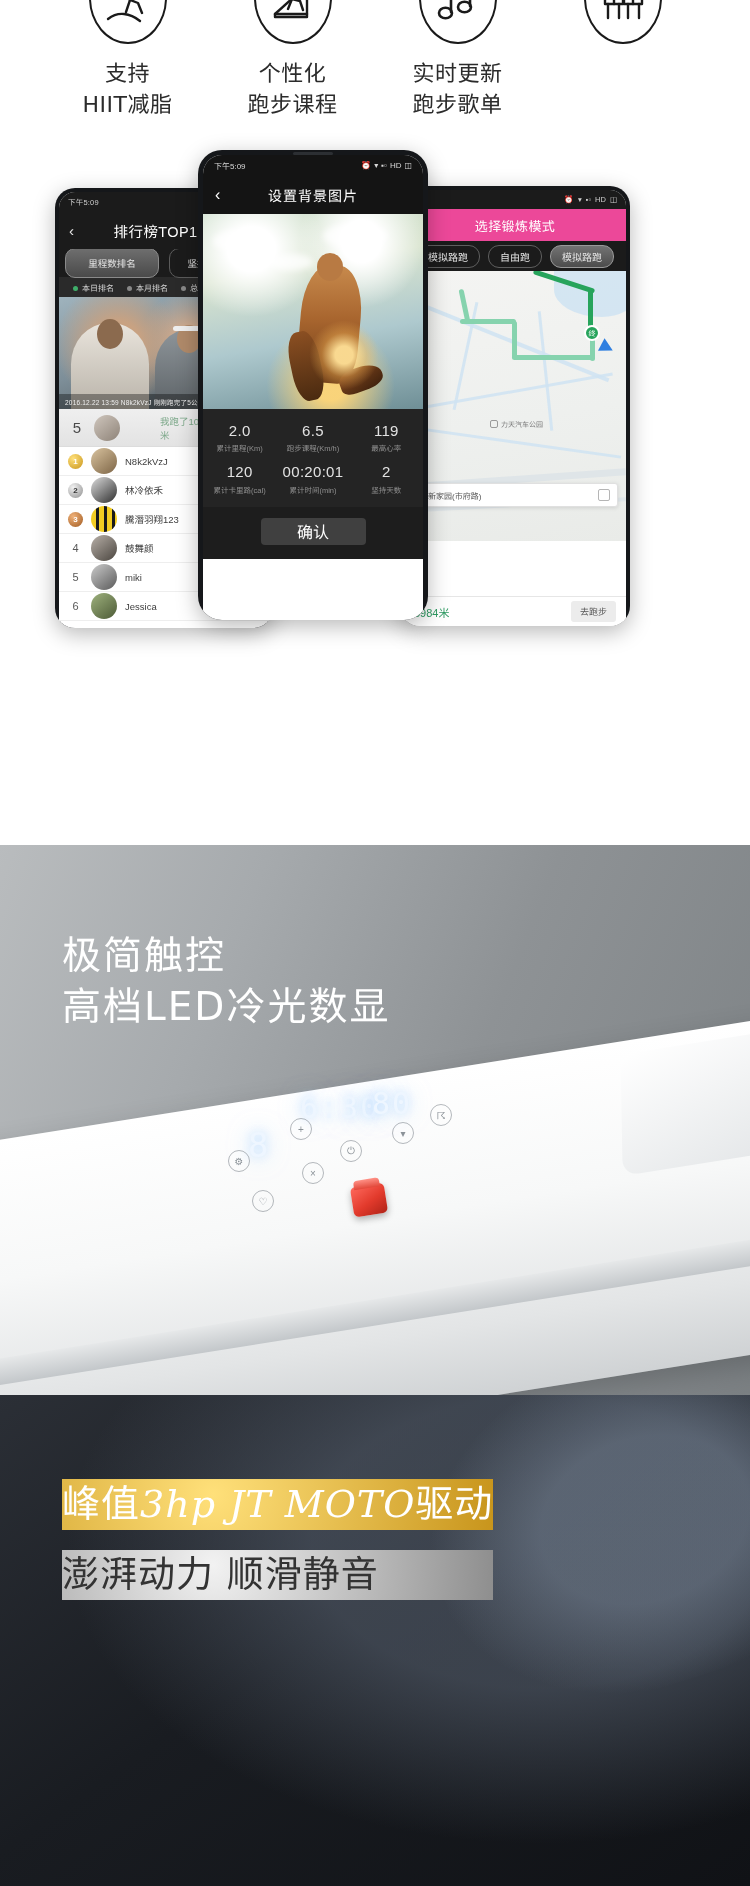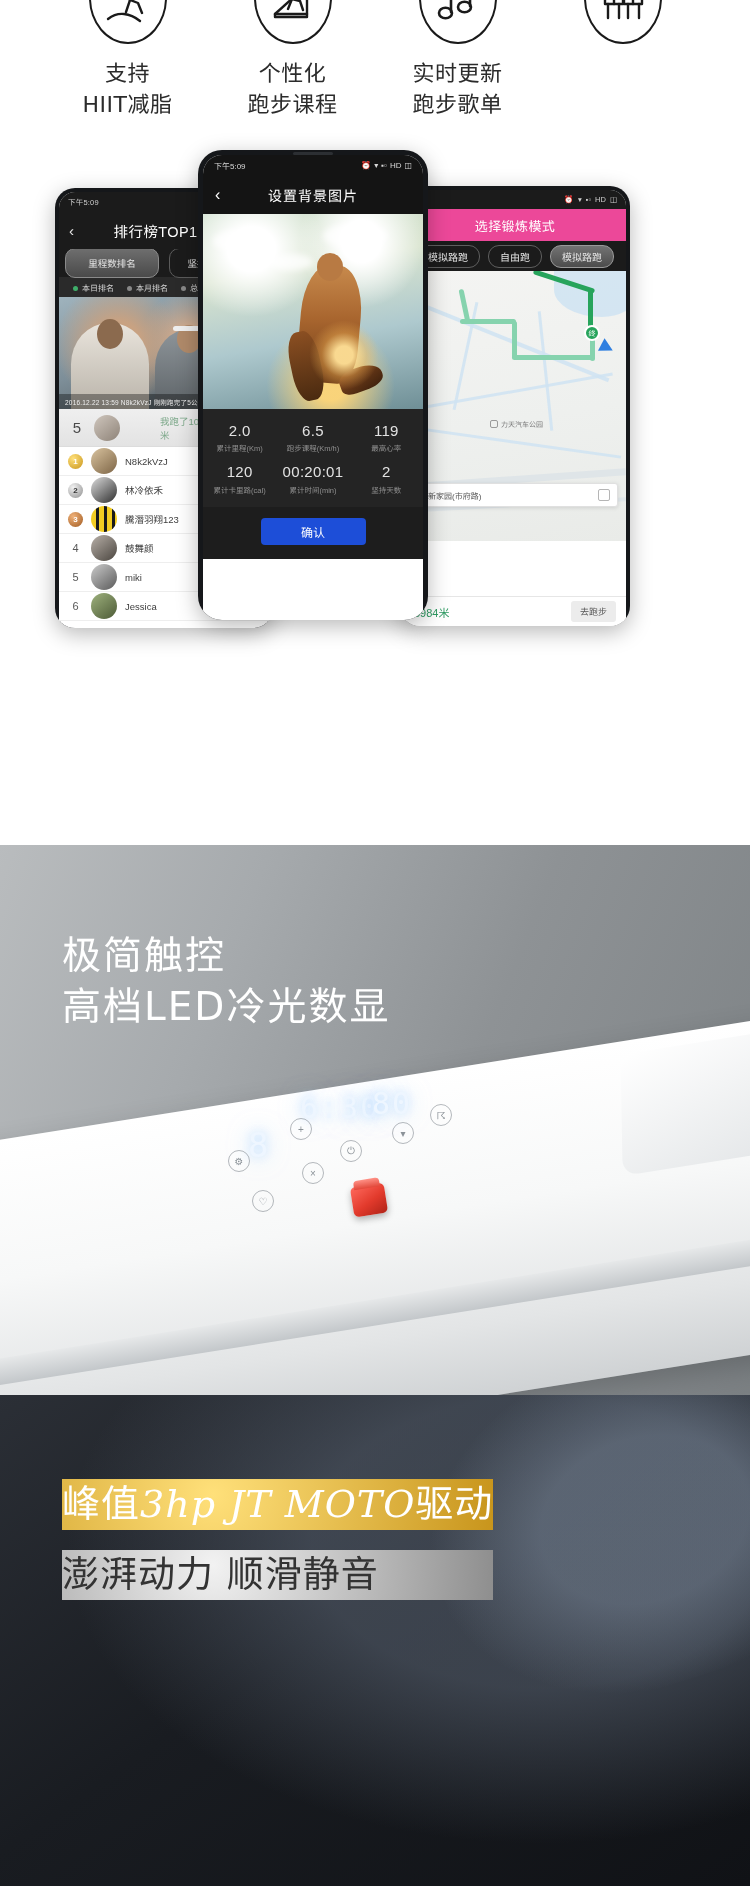--- a/index.html
+++ b/index.html
@@ -200,22 +200,22 @@
     position:absolute; left:48%; bottom:10%; width:70px; height:70px;
     background:radial-gradient(circle,rgba(255,224,150,.95) 0 18%,rgba(255,190,90,.35) 45%,rgba(255,190,90,0) 70%);
   }
   .cn-stats { background:#242424; padding:8px 0 7px; }
   .cn-stat-row { display:flex; }
   .cn-stat { flex:1; text-align:center; padding:5px 0; }
   .cn-stat .val { color:#e2e2e2; font-size:15px; line-height:1.15; letter-spacing:.3px; }
   .cn-stat .lab { color:#8f8f8f; font-size:7.5px; margin-top:3px; }
   .cn-confirm-wrap { background:#1d1d1d; padding:11px 0 14px; display:flex; justify-content:center; }
   .cn-confirm {
-    width:105px; height:27px; border-radius:4px; background:#1d4ed8;
-    color:#fff; font-size:12px; display:flex; align-items:center; justify-content:center;
+    width:105px; height:27px; border-radius:4px; background:#404040;
+    color:#fff; font-size:16px; display:flex; align-items:center; justify-content:center;
   }
 
   
   .phone-right {
     left:400px; top:36px; width:230px; height:440px;
     border-radius:20px; padding:4px;
   }
   .phone-right .screen { left:4px; top:4px; width:222px; height:436px; border-radius:16px 16px 0 0;}
   .rt-status {
     height:19px; background:#1b1b1b; display:flex; align-items:center;

